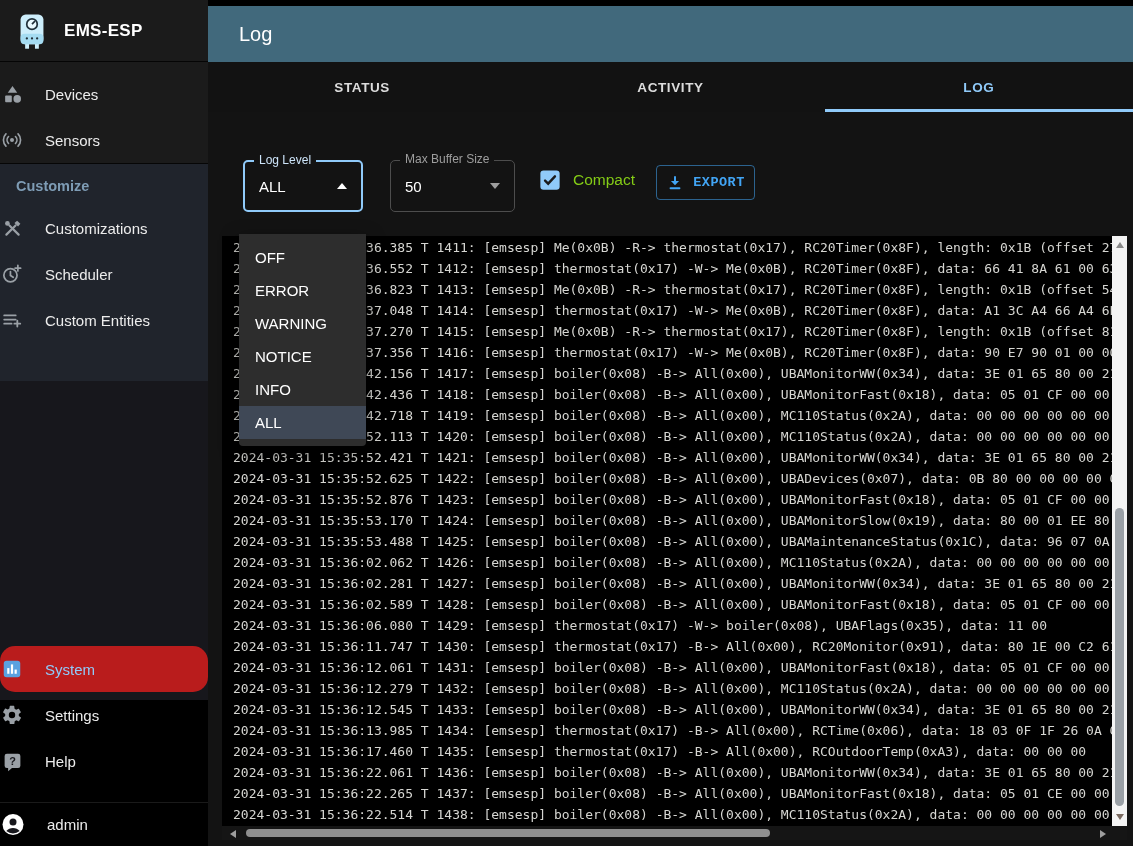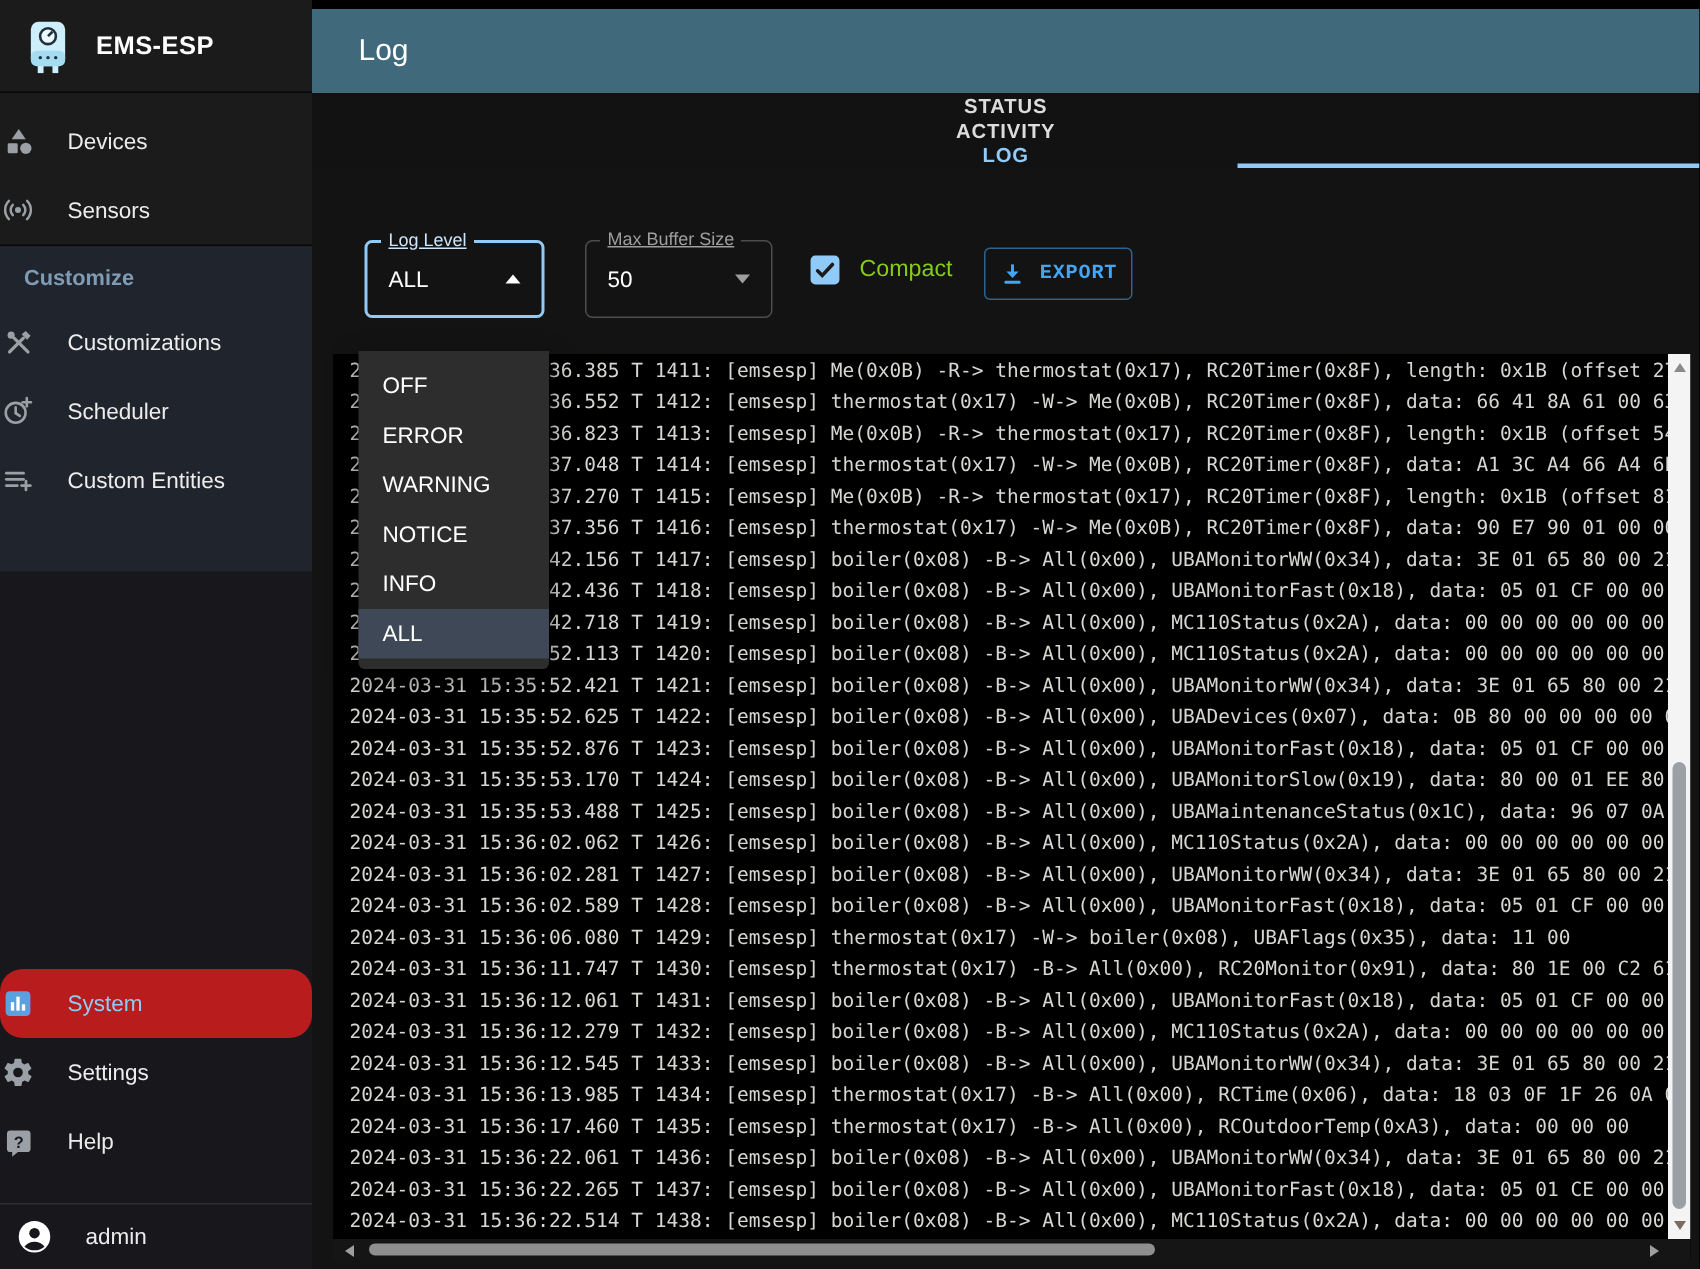--- a/index.html
+++ b/index.html
@@ -1,53 +1,53 @@
 <!DOCTYPE html>
 <html><head>
 <meta charset="utf-8">
 <style>
   * { margin:0; padding:0; box-sizing:border-box; }
   html,body { width:1133px; height:846px; background:#000; overflow:hidden;
               font-family:"Liberation Sans", sans-serif; }
   .stage { position:relative; width:1133px; height:846px; background:#000; }
 
   
-  .sidebar { position:absolute; left:0; top:0; width:208px; height:846px; background:#17171c; z-index:5; }
+  .sidebar { position:absolute; left:0; top:0; width:208px; height:700px; background:#17171c; z-index:5; }
   .sb-top { position:absolute; top:0; left:0; right:0; height:164px; background:#1b1b1b; border-bottom:1px solid #060606; }
   .sb-customize { position:absolute; top:164px; left:0; right:0; height:217px; background:#20242c; }
   .logo-row { height:62px; display:flex; align-items:center; padding-left:16px; border-bottom:1px solid #050505; }
   .logo-icon { width:34px; height:42px; margin-right:14px; display:flex; align-items:center; }
   .logo-title { color:#fff; font-size:17px; font-weight:bold; letter-spacing:.3px; }
   .nav-item { height:46px; display:flex; align-items:center; cursor:pointer; }
   .nav-icon { width:24px; height:24px; margin-right:21px; color:#9aa0a6; display:flex; align-items:center; justify-content:center; }
   .nav-label { color:#ececec; font-size:15px; }
   .nav-items-top { padding-top:9px; }
   .section-label { padding:15px 0 6px 16px; color:#7e9cb5; font-size:14.5px; font-weight:bold; height:42px; }
   .sb-bottom { position:absolute; top:646px; left:0; right:0; }
   .nav-item.active { background:#b91c1c;border-radius:15px; }
   .nav-item.active .nav-label { color:#90caf9; }
   .user-row { position:absolute; top:802px; left:0; right:0; height:44px; border-top:1px solid rgba(255,255,255,.1);
-              display:flex; align-items:center; padding-left:11px; }
+              display:flex; align-items:center; padding-left:1px; }
   .user-row .nav-icon { margin-right:22px; }
 
   
   .main { position:absolute; left:208px; top:0; width:925px; height:846px; background:#131313; }
   .topstrip { height:6px; background:#000; }
   .appbar { height:56px; background:#41697c; display:flex; align-items:center; padding-left:31px; }
   .appbar-title { color:#fff; font-size:20px; }
-  .tabbar { position:relative; height:50px; background:#121212; display:flex;flex-direction:column; }
+  .tabbar { position:relative; height:50px; background:#121212; display:flex; }
   .tab { flex:1; display:flex; align-items:center; justify-content:center; font-size:13.5px; font-weight:bold;
          letter-spacing:.6px; color:#dcdcdc; cursor:pointer; }
   .tab.active { color:#90caf9; }
   .tab-indicator { position:absolute; bottom:0; left:66.666%; width:33.334%; height:3px; background:#90caf9; }
 
   
   .controls { position:absolute; left:0; top:112px; right:0; height:124px; }
   .select-box { position:absolute; border-radius:5px; display:flex; align-items:center; cursor:pointer; }
-  .select-box .sel-label { position:absolute; top:-9px; left:9px; font-size:12px; padding:0 5px; background:#131313;text-decoration:underline; }
+  .select-box .sel-label { position:absolute; top:-9px; left:9px; font-size:12px; padding:0 5px; background:#131313; }
   .sel-value { color:#fff; font-size:15px; padding-left:14px; flex:1; }
   .loglevel { left:35px; top:48px; width:120px; height:52px; border:2px solid #90caf9; }
   .loglevel .sel-label { color:#cde4f9; }
   .maxbuffer { left:182px; top:48px; width:125px; height:52px; border:1px solid #4d4d4d; }
   .maxbuffer .sel-label { color:#9e9e9e; }
   .tri-up { width:0; height:0; border-left:5px solid transparent; border-right:5px solid transparent;
             border-bottom:6px solid #fff; margin-right:14px; }
   .tri-down { width:0; height:0; border-left:5px solid transparent; border-right:5px solid transparent;
               border-top:6px solid #9e9e9e; margin-right:14px; }
   .compact-wrap { position:absolute; left:331px; top:57px; display:flex; align-items:center; cursor:pointer; }

